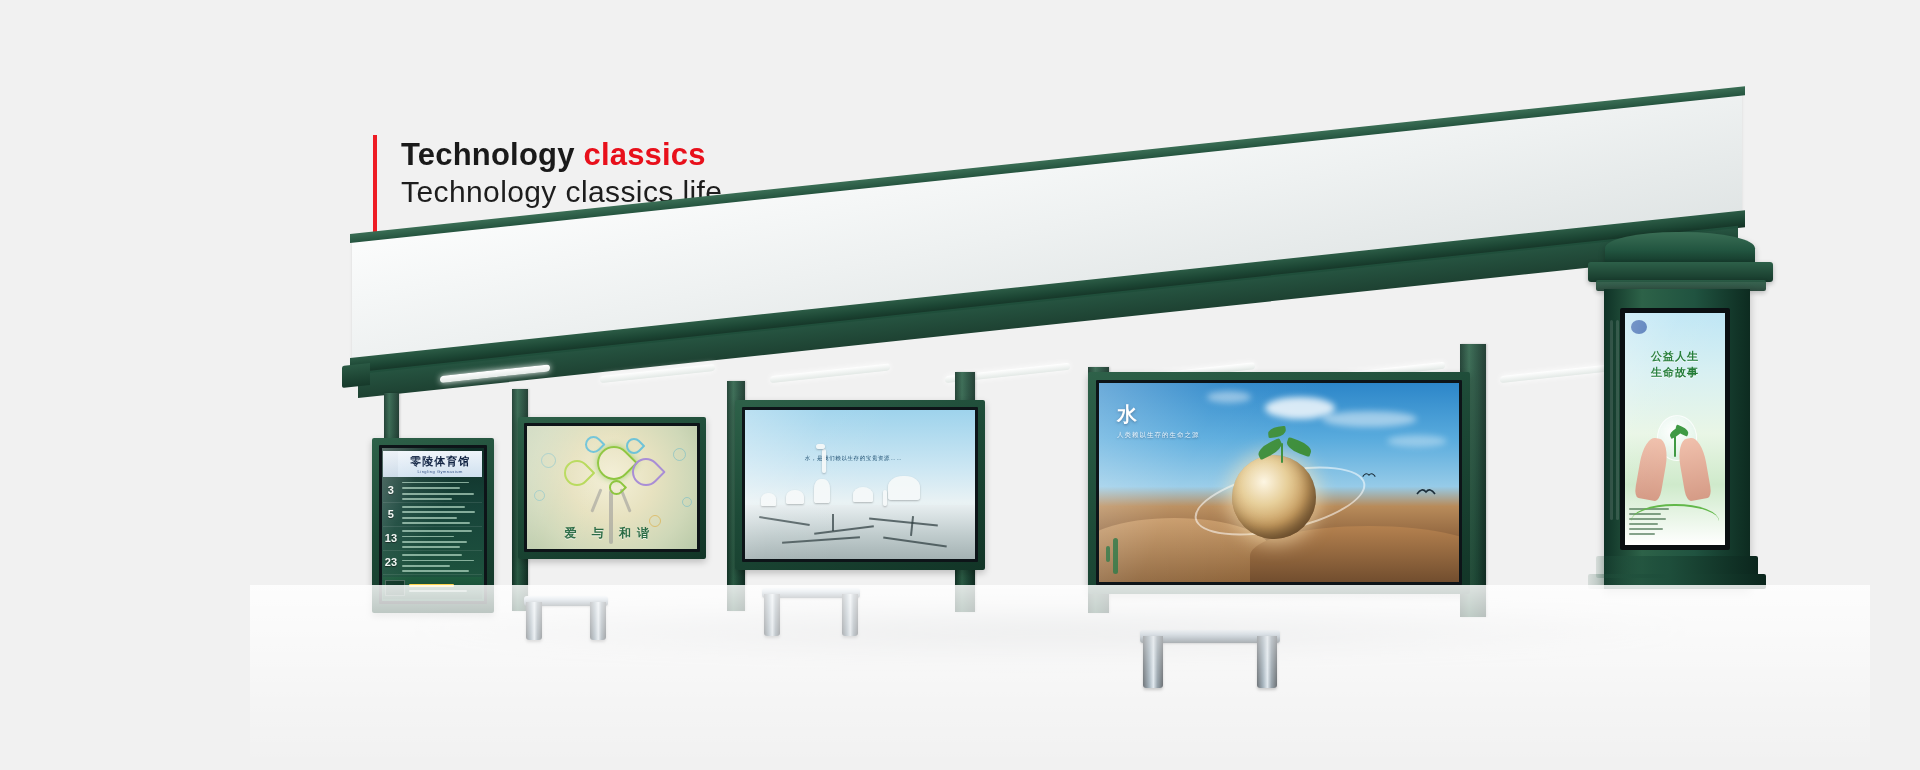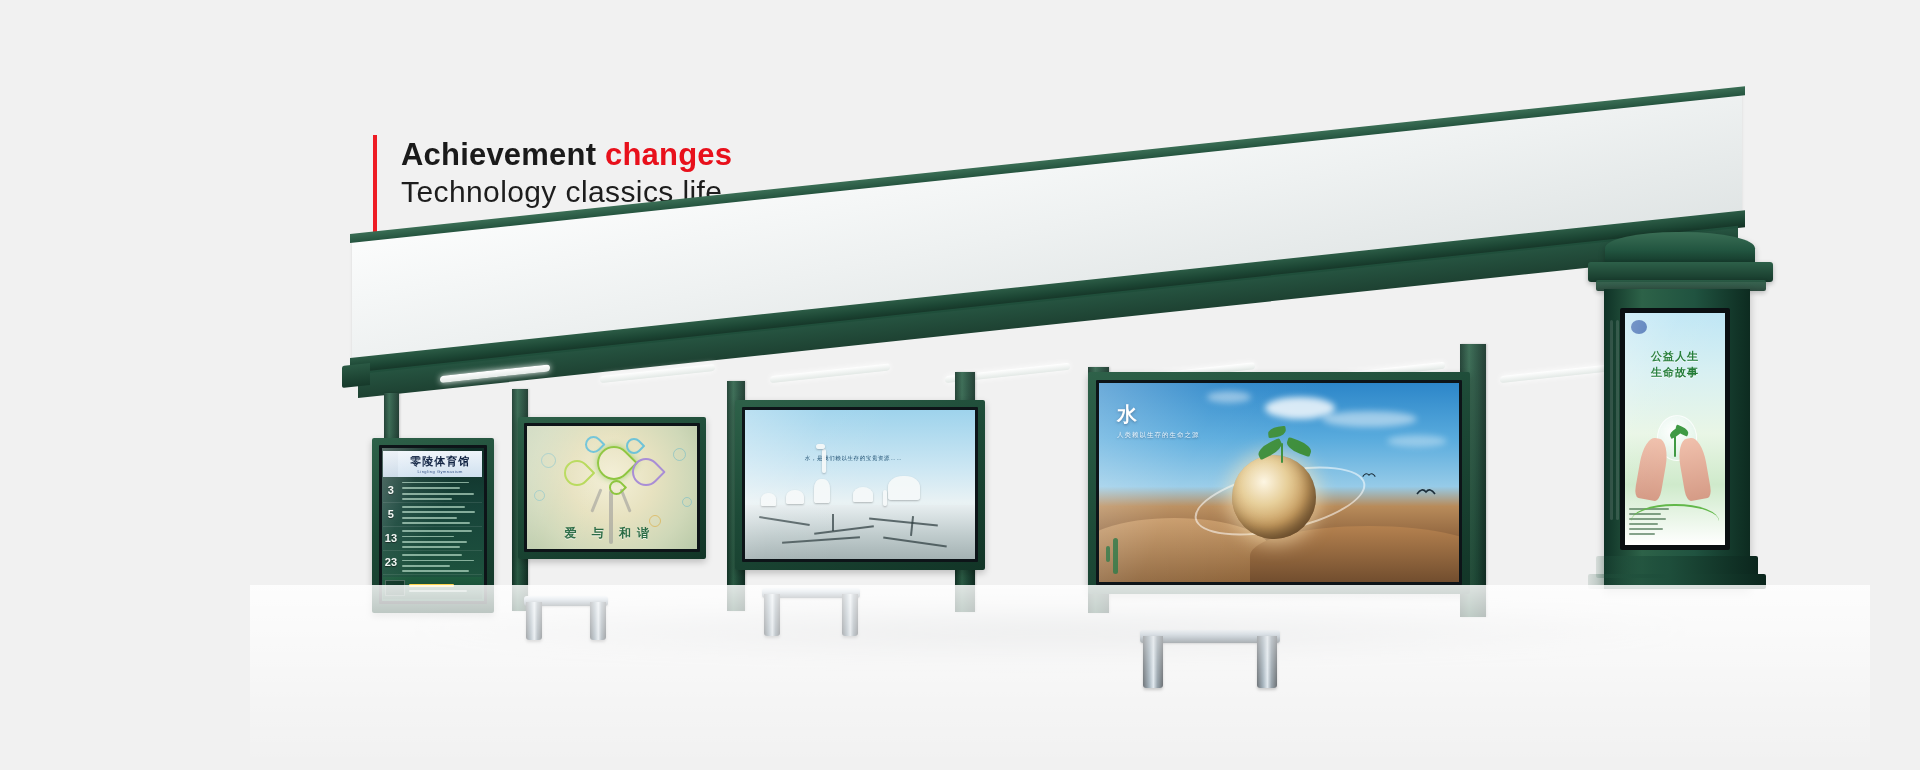--- a/index.html
+++ b/index.html
@@ -181,22 +181,22 @@
   .vent{position:absolute;width:3px;background:rgba(255,255,255,.13);border-radius:2px;}
 </style>
 </head>
 <body>
 
 <div class="stage">
 
   <div class="headline">
     <div class="redbar"></div>
     <div class="h-line1">
-      <span>Achievement</span>
-      <span class="accent">changes</span>
+      <span>Technology</span>
+      <span class="accent">classics</span>
     </div>
     <div class="h-line2">Technology classics life</div>
     <div class="h-line3">节能降耗，低碳生活。</div>
     <div class="h-line4">科技改变生活，匠心缔造品质</div>
   </div>
 
   <div class="shelter">
 
     <div class="roof-glass"></div>
     <div class="roof-edge-top"></div>

